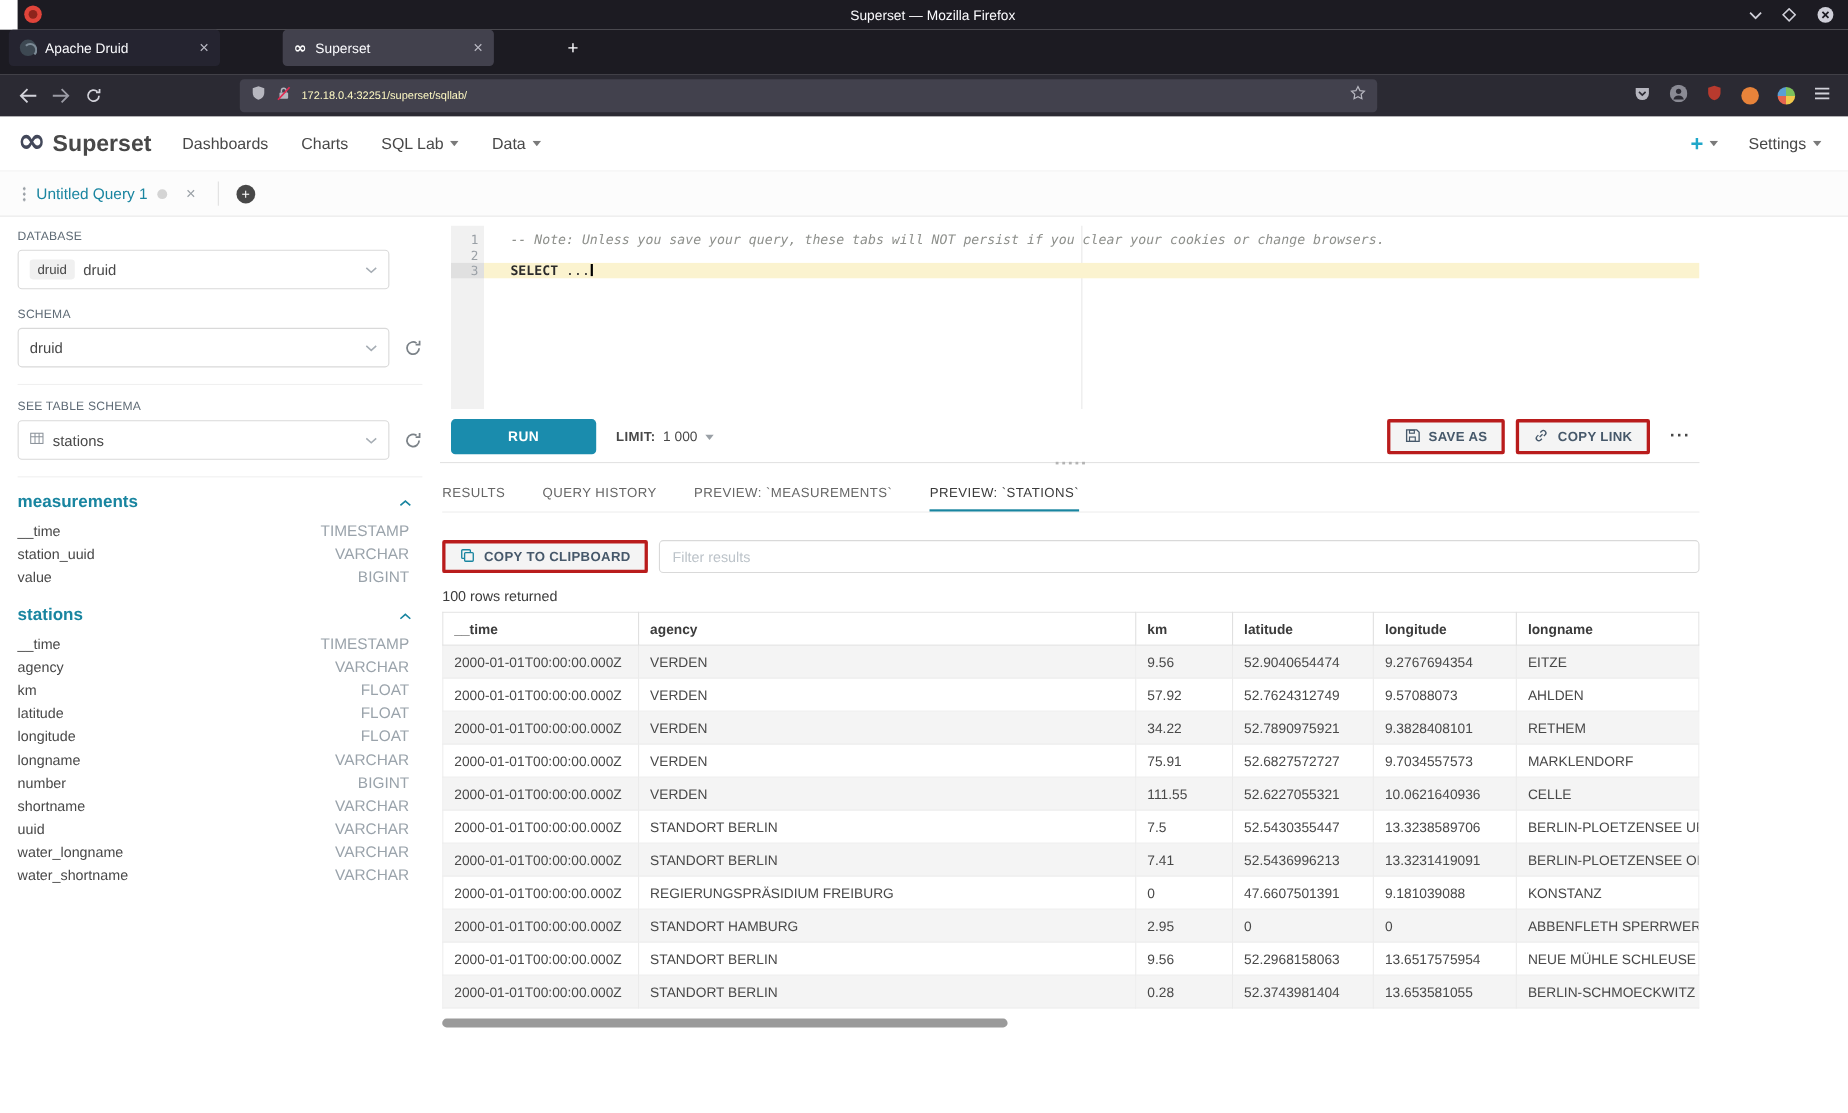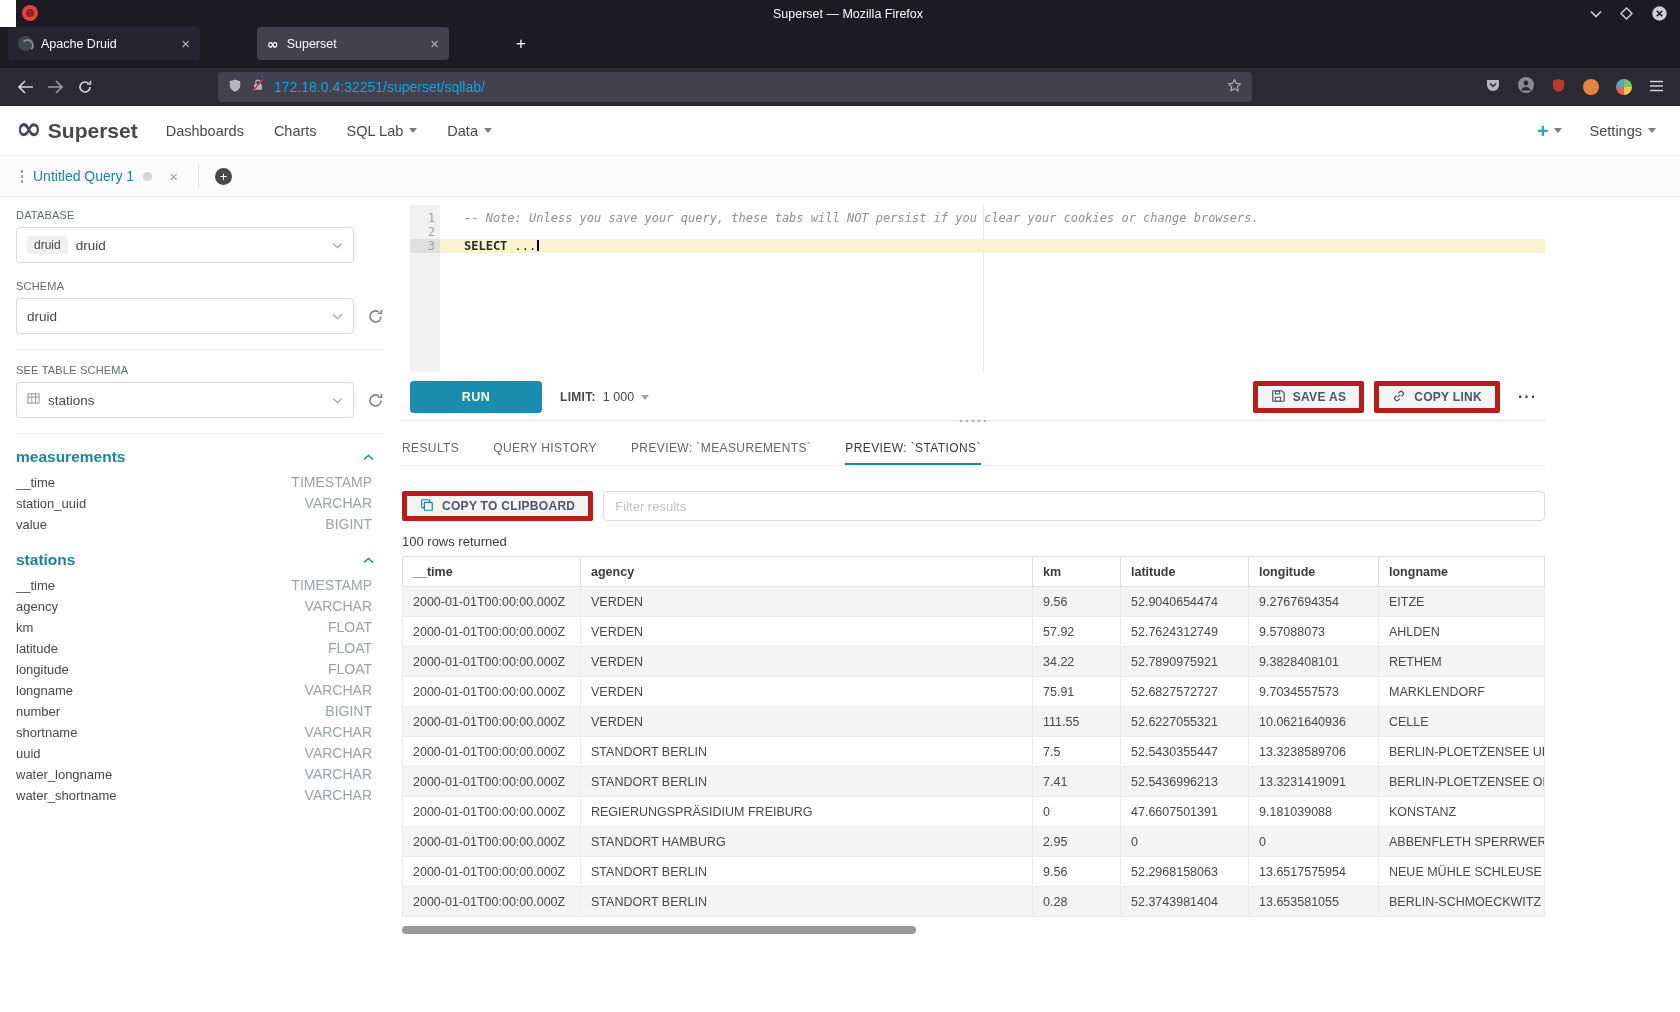--- a/index.html
+++ b/index.html
@@ -24,21 +24,21 @@
   .favicon{display:inline-flex;align-items:center;justify-content:center;}
   .favicon.druid{width:15px;height:15px;border-radius:50%;background:#3d4852;position:relative;}
   .favicon.druid::after{content:"";position:absolute;left:3px;top:3px;width:9px;height:9px;border-radius:50%;
         border:2px solid #7d8b97;border-left-color:transparent;border-bottom-color:transparent;}
   .favicon.sset{color:#fff;font-size:14px;font-weight:bold;font-family:"DejaVu Sans",sans-serif;line-height:1;}
   .newtab{color:#fbfbfe;font-size:17px;padding:2px 10px 6px;align-self:center;}
 
   .navbar{position:absolute;top:68px;left:0;right:0;height:38px;background:#2b2a33;display:flex;align-items:center;padding:0 10px;}
   .navbtn{width:30px;height:28px;display:flex;align-items:center;justify-content:center;border-radius:4px;}
   .urlbar{margin-left:118px;width:1034px;height:30px;background:#42414d;border-radius:4px;display:flex;align-items:center;gap:9px;padding:0 10px;}
-  .url-text{color:#0ea5e9;font-size:14px;flex:1;white-space:nowrap;overflow:hidden;}
+  .url-text{color:#fef9c3;font-size:10px;flex:1;white-space:nowrap;overflow:hidden;}
   .nav-right{margin-left:auto;display:flex;align-items:center;gap:17px;padding-right:6px;}
   .circ-orange{width:16px;height:16px;border-radius:50%;background:#e8833a;}
   .pinwheel{width:16px;height:16px;border-radius:50%;
         background:conic-gradient(#7cc15c 0 25%,#f2c84b 25% 50%,#e5654f 50% 75%,#5a9fd4 75% 100%);}
 
   
   .appheader{position:absolute;top:106px;left:0;right:0;height:50px;background:#fff;display:flex;align-items:center;
         padding:0 16px;border-bottom:1px solid #f0f0f0;}
   .brand{display:flex;align-items:center;gap:6px;margin-right:28px;cursor:default;}
   .brand-logo{font-size:31px;font-weight:bold;color:#43485a;line-height:1;margin-top:-5px;font-family:"DejaVu Sans",sans-serif;}
@@ -96,21 +96,21 @@
   .tok-keyword{font-weight:bold;color:#2b2b2b;}
   .cursor{display:inline-block;width:1.5px;height:11px;background:#000;vertical-align:-1px;margin-left:1px;}
 
   .toolbar{margin:8px 0 0 10px;height:34px;display:flex;align-items:center;}
   .runbtn{width:132px;height:32px;background:#1a8cad;color:#fff;font-weight:bold;font-size:12.5px;border:none;
         border-radius:4px;letter-spacing:.4px;font-family:inherit;}
   .limit{display:flex;align-items:center;gap:7px;margin-left:18px;font-size:12px;color:#484848;}
   .limit-label{font-weight:bold;letter-spacing:.3px;}
   .limit-val{font-size:12.5px;}
   .tb-right{margin-left:auto;display:flex;align-items:center;gap:10px;}
-  .secbtn{height:32px;display:inline-flex;align-items:center;gap:8px;background:#f4f4f4;border:5px solid #b91c1c;
+  .secbtn{height:32px;display:inline-flex;align-items:center;gap:8px;background:#f4f4f4;border:3px solid #b91c1c;
         border-radius:2px;padding:0 13px;font-size:12px;font-weight:bold;color:#46586a;letter-spacing:.3px;font-family:inherit;}
   .morebtn{font-size:16px;color:#484848;font-weight:bold;padding:0 8px;letter-spacing:1px;}
 
   .splitter{margin-top:6px;border-top:1px solid #e3e3e3;position:relative;height:10px;}
   .splitdots{position:absolute;left:50%;top:-2px;transform:translateX(-50%);width:30px;height:4px;
         background-image:radial-gradient(circle,#b4b4b4 1.4px,transparent 1.6px);background-size:6px 4px;}
 
   
   .rtabs{margin:2px 0 0 2px;display:flex;gap:34px;border-bottom:1px solid #eee;height:34px;}
   .rtab{font-size:12px;letter-spacing:.4px;color:#666;display:flex;align-items:center;border-bottom:2px solid transparent;}

